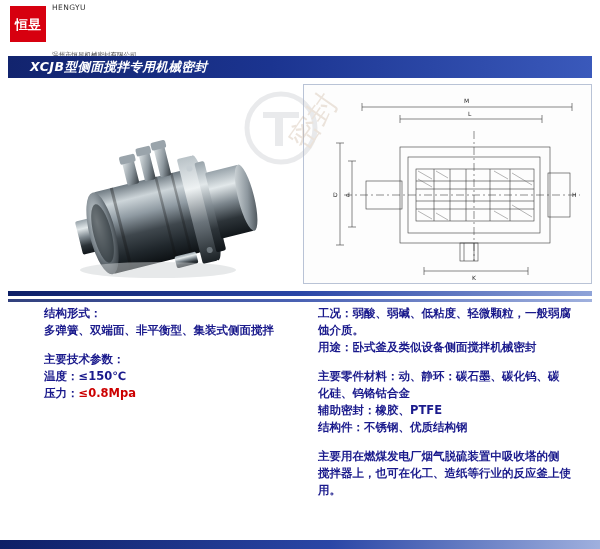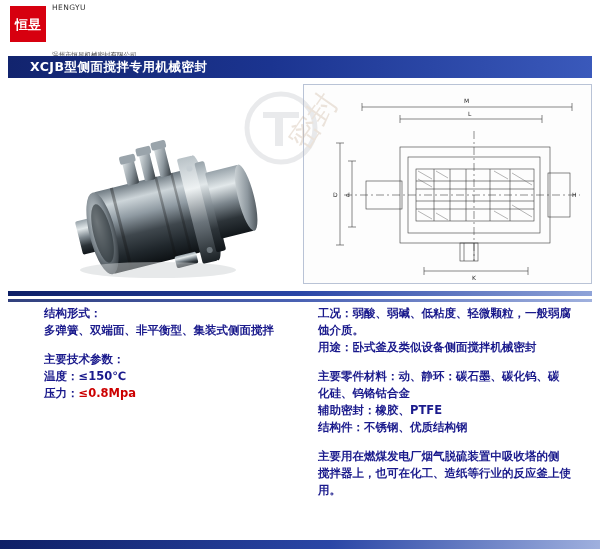--- a/index.html
+++ b/index.html
@@ -41,21 +41,21 @@
   }
 
   
   .title-bar {
     position:absolute; left:8px; top:56px; width:584px; height:22px;
     background:linear-gradient(to right,#12246e 0%, #1b3490 45%, #3a59bb 100%);
     display:flex; align-items:center;
   }
   .title-bar .title-text {
     color:#ffffff; font-size:12.5px; font-weight:bold;
-    padding-left:22px; letter-spacing:.5px;
+    padding-left:22px; letter-spacing:.5px;font-style:italic;
   }
 
   
   .image-band {
     position:absolute; left:8px; top:82px; width:584px; height:205px;
     background:#ffffff;
   }
   .photo-box {
     position:absolute; left:0; top:0; width:290px; height:205px;
     overflow:hidden;

